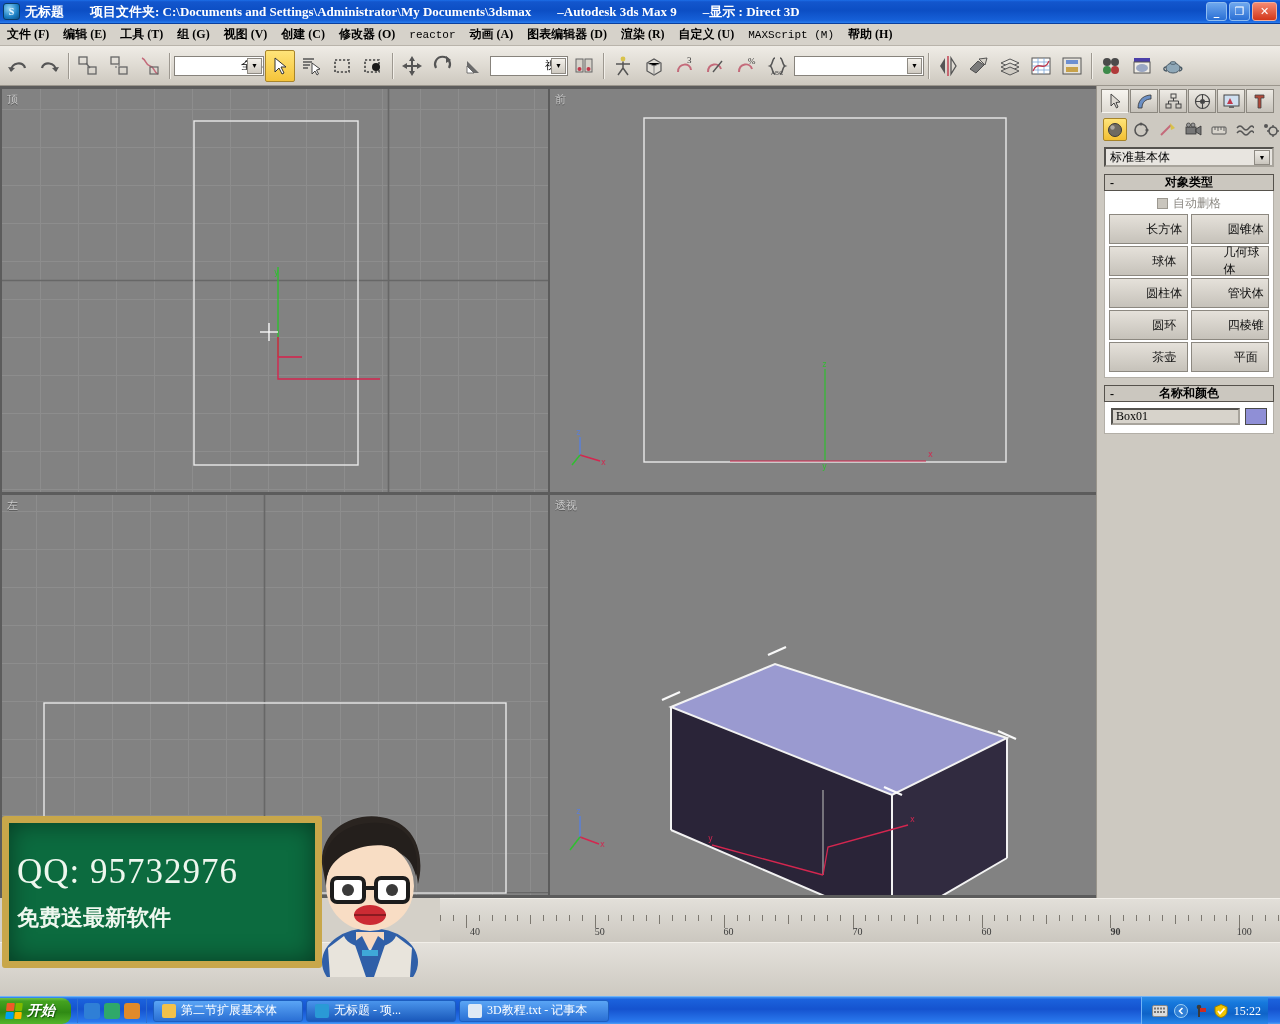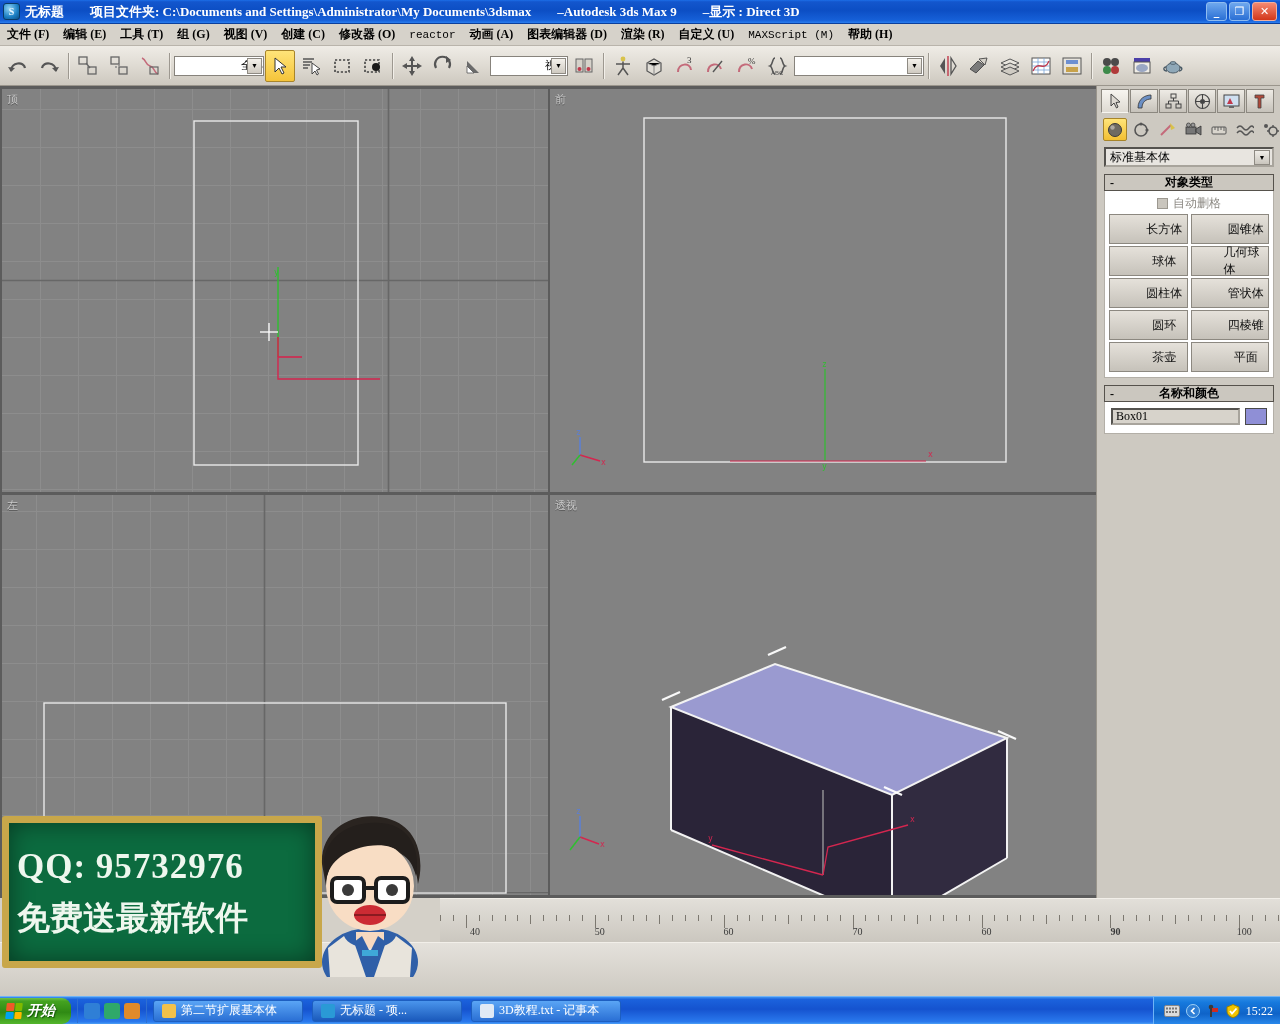--- a/index.html
+++ b/index.html
@@ -182,51 +182,51 @@
     display:flex; align-items:center; gap:5px;
     color:#fff; font-size:14px; font-weight:bold; font-style:italic;
     text-shadow:1px 1px 1px #14560a;
     font-family:"Liberation Serif", serif;
   }
   .startflag{ width:16px;height:16px; display:grid; grid-template-columns:1fr 1fr;
               grid-template-rows:1fr 1fr; gap:1px; transform:skewX(-6deg);}
   .qlaunch{ display:flex; align-items:center; gap:4px; padding:0 6px;
             border-left:1px solid #2f6fd0; border-right:1px solid #2f6fd0; height:24px;}
   .qico{ width:16px;height:16px;border-radius:3px;}
-  .tasks{ display:flex; gap:9px; margin-left:6px; align-items:center;}
+  .tasks{ display:flex; gap:3px; margin-left:6px; align-items:center;}
   .task{
     height:22px; min-width:150px; padding:0 8px; display:flex; align-items:center; gap:5px;
     background:linear-gradient(180deg,#5aa5f5,#2a6fd4); border:1px solid #1d5ec0;
     border-radius:3px; color:#fff; font-size:12px; white-space:nowrap; overflow:hidden;
     font-family:"Liberation Serif", serif;
   }
   .task .tico{ width:14px;height:14px;border-radius:2px; flex:none;}
   .tray{
-    position:absolute; right:0; top:0; height:28px; display:flex; align-items:center;
+    position:absolute; right:12px; top:0; height:28px; display:flex; align-items:center;
     gap:6px; padding:0 7px 0 10px;
     background:linear-gradient(180deg,#2d8de8 0%,#1679dd 20%,#0f63c8 60%,#2b8bee 100%);
     border-left:1px solid #6fb3f7; color:#fff; font-size:12px;
     font-family:"Liberation Serif", serif;
   }
 
   
   .banner{
     position:absolute; left:0; top:812px; width:440px; height:165px; z-index:40;
   }
   .chalk{
     position:absolute; left:2px; top:4px; width:320px; height:152px;
     background:#0c6b3f; border:7px solid #c8a74a; border-radius:3px;
     box-shadow:inset 0 0 24px rgba(0,0,0,.45);
     display:flex; flex-direction:column; justify-content:center; padding-left:8px;
   }
-  .chalk .l1{ color:#eef7ee; font-size:35px; font-weight:bold; letter-spacing:1px;
+  .chalk .l1{ color:#eef7ee; font-size:35px; font-weight:normal; letter-spacing:1px;
               font-family:"Liberation Serif", serif; line-height:1.0;}
   .chalk .l2{ color:#eef7ee; font-size:25px; font-weight:bold; margin-top:6px;
               font-family:"Liberation Serif", serif; line-height:1.05;}
-  .chalk .l3{ color:#eef7ee; font-size:33px; font-weight:bold; margin-top:17px;
+  .chalk .l3{ color:#eef7ee; font-size:22px; font-weight:bold; margin-top:17px;
               font-family:"Liberation Serif", serif; line-height:1.05;}
   .mascot{ position:absolute; left:300px; top:0px; width:140px; height:165px;}
 
   svg{ display:block; }
 </style>
 </head>
 <body>
 
 <div id="app">
 

